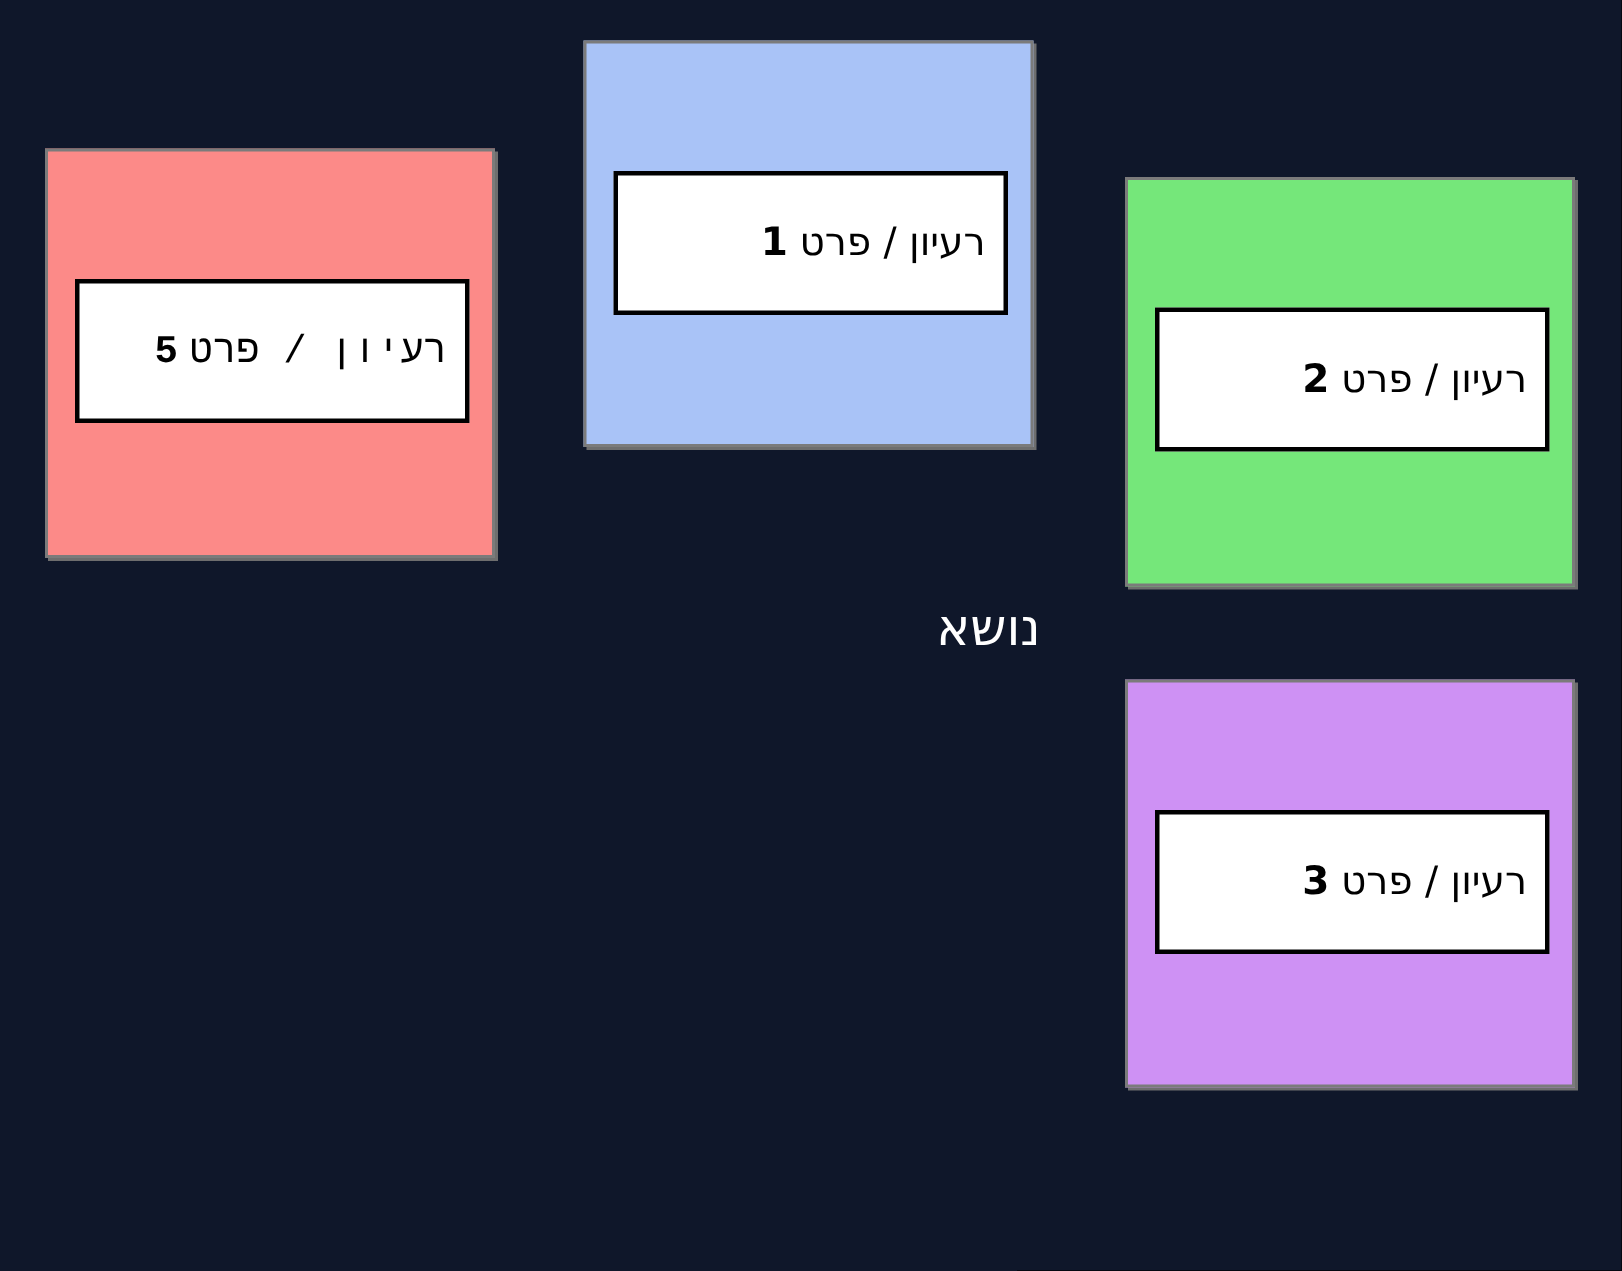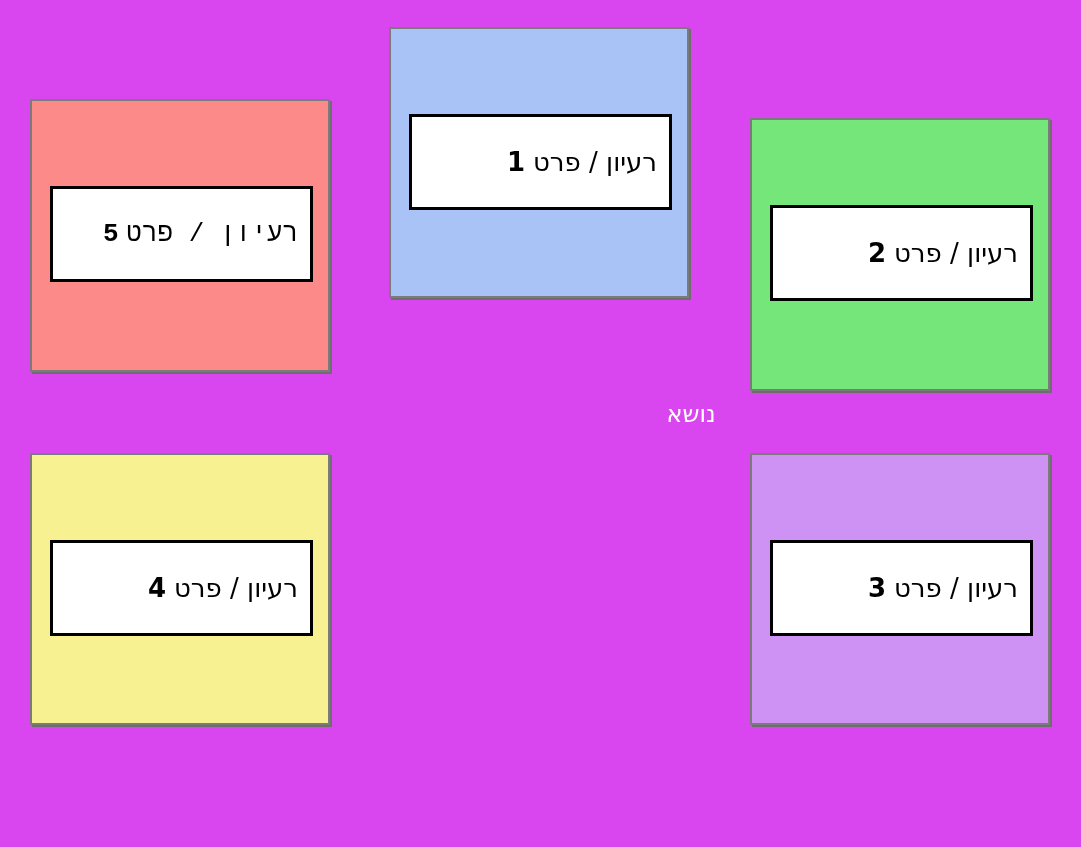--- a/index.html
+++ b/index.html
@@ -5,21 +5,21 @@
   html, body {
     margin: 0;
     padding: 0;
     background: #000000;
     font-family: "DejaVu Sans", sans-serif;
   }
   .canvas {
     position: relative;
     width: 1081px;
     height: 847px;
-    background: #d946ef;
+    background: #0f172a;
     overflow: hidden;
   }
   .cell {
     position: absolute;
     border: 2px solid #7b7b7b;
     box-shadow: 2px 2px 0 #6e6e6e;
     box-sizing: border-box;
   }
   
   .pos-top    { left: 389px; top: 27px;  width: 300px; height: 271px; }
@@ -53,25 +53,24 @@
   }
   .lbl-num {
     font-weight: bold;
     margin-right: 0.3em;
   }
   .topic {
     position: absolute;
     left: 659px;
     top: 402px;
     transform: translateX(-50%);
-    font-size: 24px;
+    font-size: 34px;
     line-height: 1;
     white-space: nowrap;
     direction: rtl;
-    margin-left: 32px;
   }
 </style>
 </head>
 <body>
 
 <div class="canvas">
 
   <div class="cell pos-top" style="background: rgb(169, 195, 247);">
     <div class="cell-label">
       <span class="lbl-text"><span>רעיון / פרט</span><span class="lbl-num">1</span></span>
@@ -83,25 +82,20 @@
       <span class="lbl-text"><span>רעיון / פרט</span><span class="lbl-num">2</span></span>
     </div>
   </div>
 
   <div class="cell pos-brright" style="background: rgb(206, 145, 244);">
     <div class="cell-label">
       <span class="lbl-text"><span>רעיון / פרט</span><span class="lbl-num">3</span></span>
     </div>
   </div>
 
-  <div class="cell pos-bleft" style="background: rgb(248, 241, 145);">
-    <div class="cell-label">
-      <span class="lbl-text"><span>רעיון / פרט</span><span class="lbl-num">4</span></span>
-    </div>
-  </div>
 
   <div class="cell pos-left" style="background: rgb(252, 138, 136);">
     <div class="cell-label">
       <span class="lbl-text"><span>רעיון / פרט</span><span class="lbl-num">5</span></span>
     </div>
   </div>
 
   <div class="topic" style="color: rgb(255, 255, 255);">נושא</div>
 
 </div>

